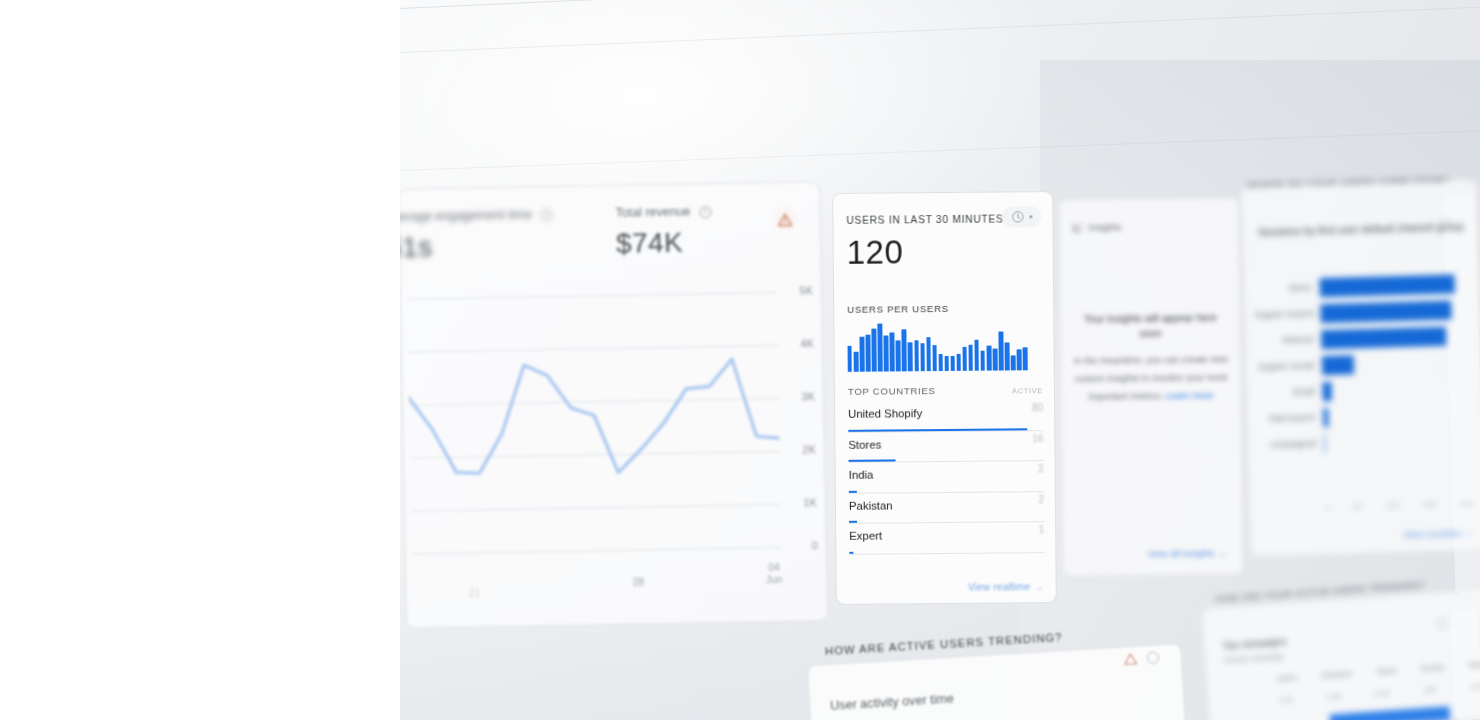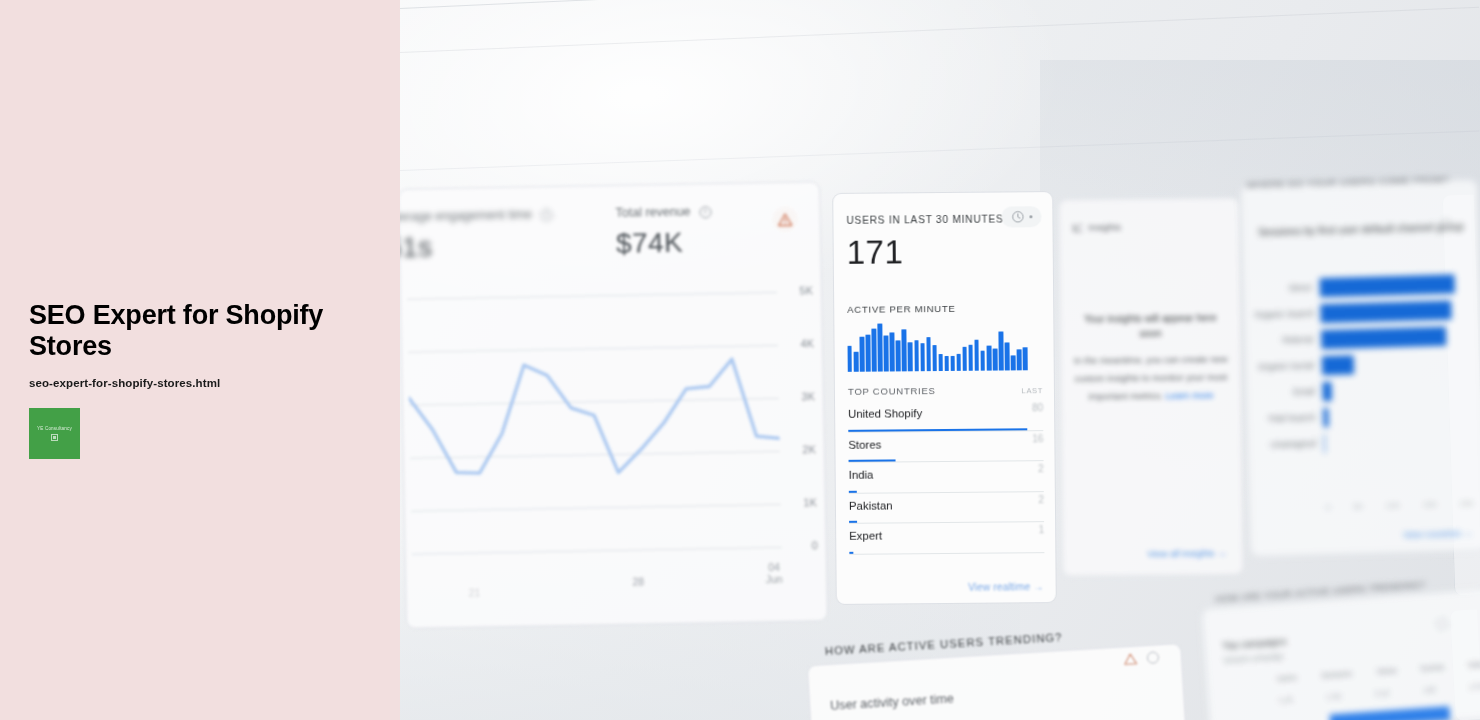--- a/index.html
+++ b/index.html
@@ -309,28 +309,20 @@
   .sliver {
     position: absolute; background: rgba(247,248,249,0.55);
     border-left: 1px solid rgba(196,203,211,0.5);
   }
 </style>
 </head>
 <body>
 
 <div id="page">
 
-  <div class="left-panel">
-    <h1 class="page-title">SEO Expert for Shopify Stores</h1>
-    <div class="page-filename">seo-expert-for-shopify-stores.html</div>
-    <div class="logo-box">
-      <div class="logo-text">YE Consultancy</div>
-      <div class="logo-mark"></div>
-    </div>
-  </div>
 
   <div class="photo">
     <div class="photo-shade-a"></div>
     <div class="photo-shade-b"></div>
     <div class="photo-shade-c"></div>
 
     <div class="faint-rule" style="left:0;top:8px;width:1080px;transform:rotate(-2.6deg);"></div>
     <div class="faint-rule" style="left:0;top:52px;width:1080px;transform:rotate(-2.4deg);opacity:.6;"></div>
     <div class="faint-rule" style="left:0;top:170px;width:1080px;transform:rotate(-2.1deg);opacity:.45;"></div>
 
@@ -390,22 +382,22 @@
 
     <div class="card card-realtime">
       <div class="rt-head">USERS IN LAST 30 MINUTES</div>
       <div class="rt-pill">
         <svg width="13" height="13" viewBox="0 0 13 13" aria-hidden="true">
           <circle cx="6.5" cy="6.5" r="5.2" fill="none" stroke="#9aa0a6" stroke-width="1"></circle>
           <path d="M6.5 3.6 V6.7 L8.6 7.9" fill="none" stroke="#9aa0a6" stroke-width="1" stroke-linecap="round"></path>
         </svg>
         <span class="rt-pill-dot"></span>
       </div>
-      <div class="rt-big">171</div>
-      <div class="rt-sub">ACTIVE PER MINUTE</div>
+      <div class="rt-big">120</div>
+      <div class="rt-sub">USERS PER USERS</div>
 
       <div class="upm-chart" id="upm-chart">
           <div class="upm-bar" style="height: 54.1667%; background: rgb(26, 115, 232);"></div>
           <div class="upm-bar" style="height: 41.6667%; background: rgb(26, 115, 232);"></div>
           <div class="upm-bar" style="height: 72.9167%; background: rgb(26, 115, 232);"></div>
           <div class="upm-bar" style="height: 77.0833%; background: rgb(26, 115, 232);"></div>
           <div class="upm-bar" style="height: 89.5833%; background: rgb(26, 115, 232);"></div>
           <div class="upm-bar" style="height: 100%; background: rgb(26, 115, 232);"></div>
           <div class="upm-bar" style="height: 75%; background: rgb(26, 115, 232);"></div>
           <div class="upm-bar" style="height: 81.25%; background: rgb(26, 115, 232);"></div>
@@ -428,21 +420,21 @@
           <div class="upm-bar" style="height: 45.8333%; background: rgb(26, 115, 232);"></div>
           <div class="upm-bar" style="height: 81.25%; background: rgb(26, 115, 232);"></div>
           <div class="upm-bar" style="height: 58.3333%; background: rgb(26, 115, 232);"></div>
           <div class="upm-bar" style="height: 31.25%; background: rgb(26, 115, 232);"></div>
           <div class="upm-bar" style="height: 43.75%; background: rgb(26, 115, 232);"></div>
           <div class="upm-bar" style="height: 47.9167%; background: rgb(26, 115, 232);"></div>
         </div>
 
       <div class="tc-head-row">
         <span class="tc-head">TOP COUNTRIES</span>
-        <span class="tc-head-users">LAST</span>
+        <span class="tc-head-users">ACTIVE</span>
       </div>
 
       <div class="country-list" id="country-list">
           <div class="country-row">
             <div class="country-name">United Shopify</div>
             <div class="country-users">80</div>
             <div class="country-bar" style="width: 92%;"></div>
           </div>
           <div class="country-row">
             <div class="country-name">Stores</div>

